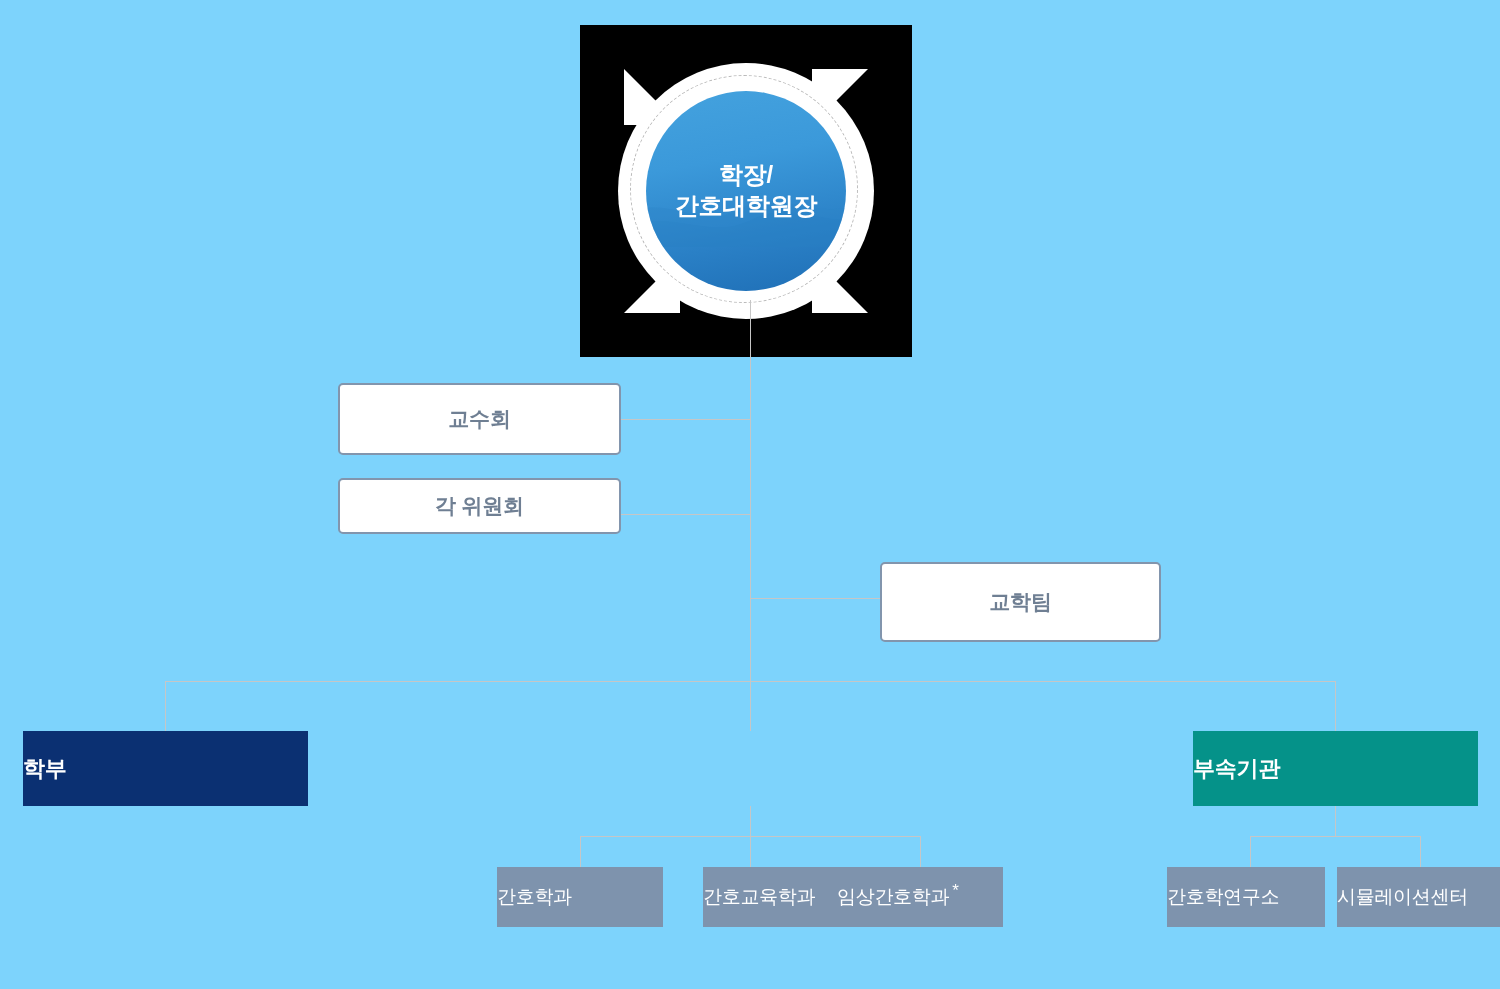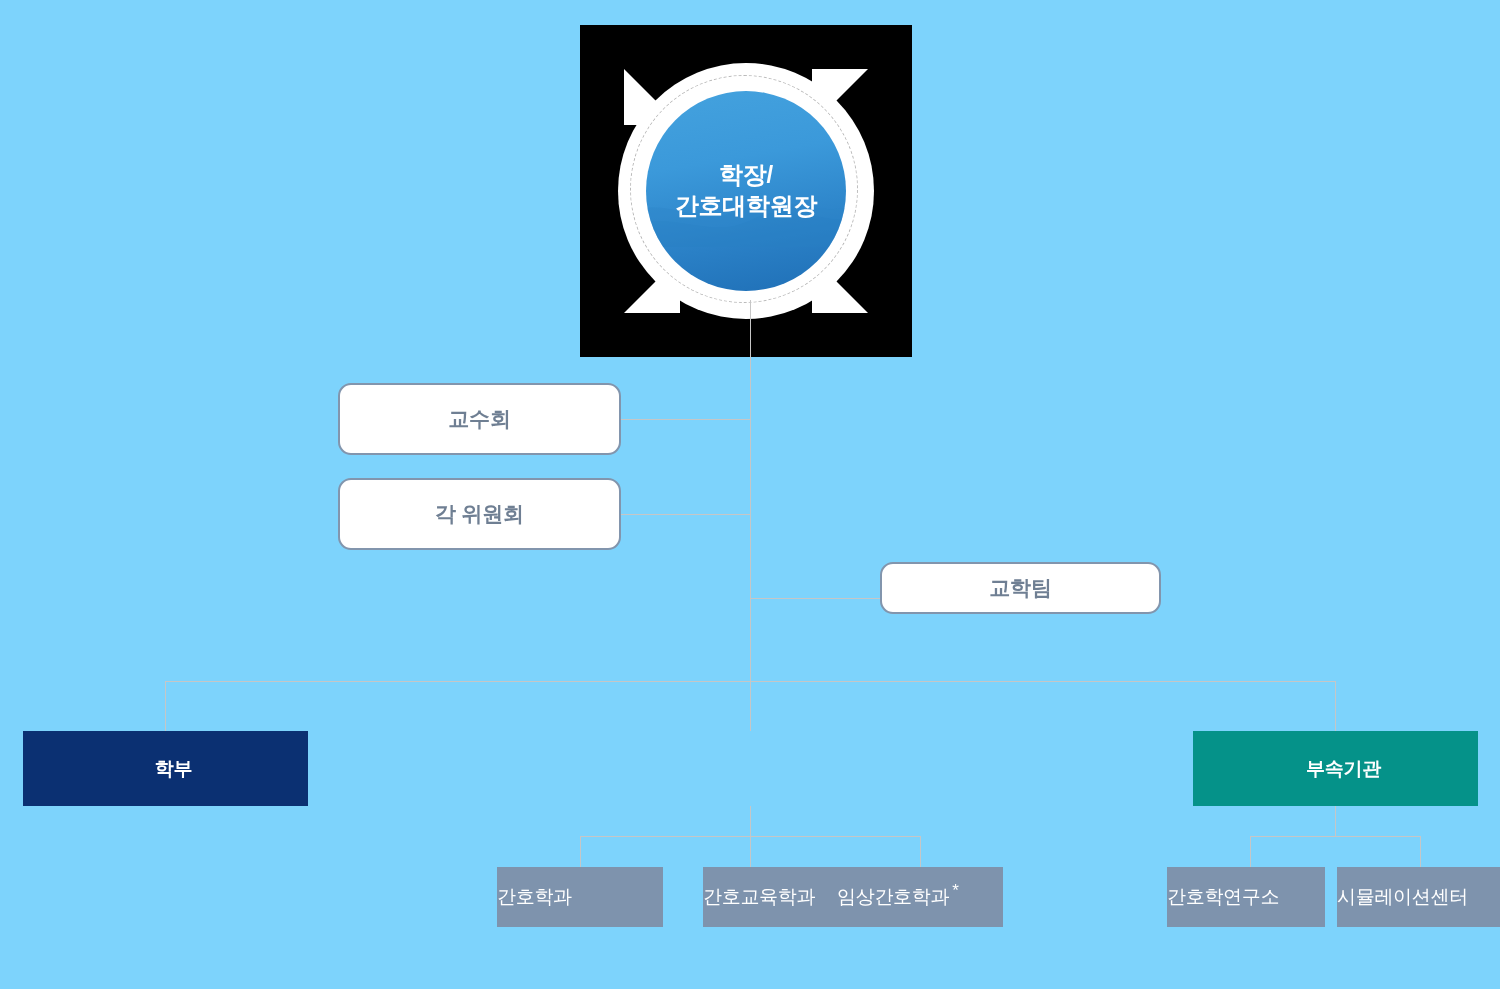--- a/index.html
+++ b/index.html
@@ -115,42 +115,41 @@
     letter-spacing: -0.3px;
     white-space: pre-line;
   }
 
   
   .box-outline {
     position: absolute;
     box-sizing: border-box;
     background: #ffffff;
     border: 2px solid #8295ad;
-    border-radius: 13px;
+    border-radius: 5px;
     display: flex;
     align-items: center;
     justify-content: center;
     color: #6f7f93;
     font-size: 21px;
     font-weight: bold;
     letter-spacing: -0.2px;
   }
 
   
   .box-solid {
     position: absolute;
     box-sizing: border-box;
     display: flex;
     align-items: center;
-    justify-content: center;
+    justify-content: flex-start;
     color: #ffffff;
-    font-size: 19px;
+    font-size: 22px;
     font-weight: bold;
     letter-spacing: -0.2px;
-    padding-left: 16px;
   }
   .box-navy { background: #0b3072; }
   .box-teal { background: #059289; }
 
   
   .box-leaf {
     position: absolute;
     box-sizing: border-box;
     background: #7e93ad;
     display: flex;
@@ -214,25 +213,25 @@
 
   <div class="line line-v" style="left:1335px; top:806px; height:30px;"></div>
   <div class="line line-h" style="left:1250px; top:836px; width:171px;"></div>
   <div class="line line-v" style="left:1250px; top:836px; height:31px;"></div>
   <div class="line line-v" style="left:1420px; top:836px; height:31px;"></div>
 
   <div class="box-outline" style="left:338px; top:383px; width:283px; height:72px;">
     <span>교수회</span>
   </div>
 
-  <div class="box-outline" style="left:338px; top:478px; width:283px; height:72px;">
+  <div class="box-outline" style="left:338px; top:478px; width:283px; height:56px;">
     <span>각 위원회</span>
   </div>
 
-  <div class="box-outline" style="left:880px; top:562px; width:281px; height:52px;">
+  <div class="box-outline" style="left:880px; top:562px; width:281px; height:80px;">
     <span>교학팀</span>
   </div>
 
   <div class="box-solid box-navy" style="left:23px; top:731px; width:285px; height:75px;">
     <span>학부</span>
   </div>
 
 
   <div class="box-solid box-teal" style="left:1193px; top:731px; width:285px; height:75px;">
     <span>부속기관</span>

